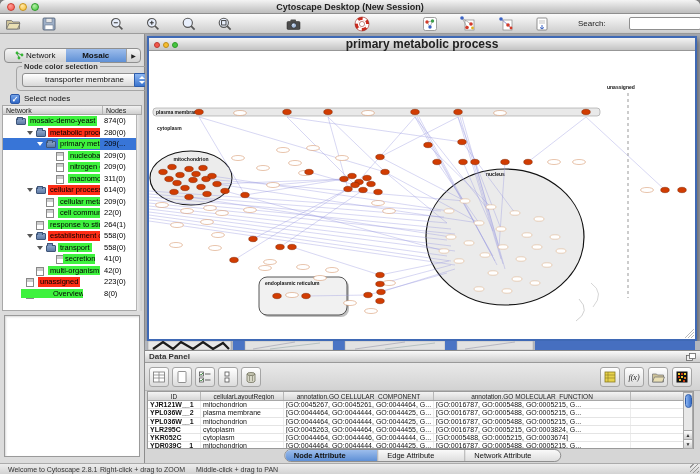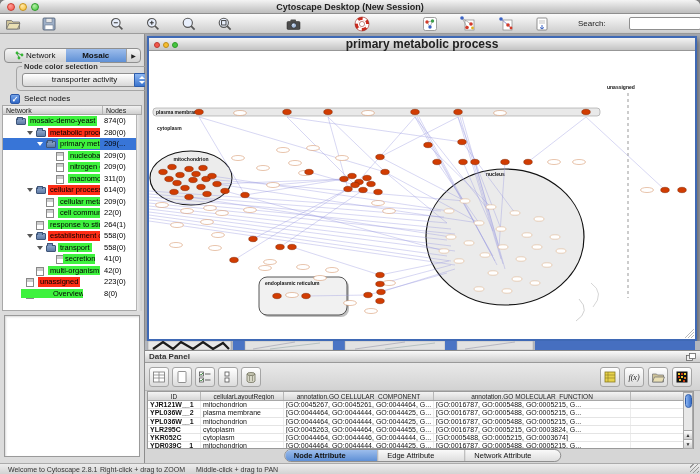--- a/index.html
+++ b/index.html
@@ -253,21 +253,21 @@
         <span>Network</span>
       </div>
       <div class="cp-tab sel">
         <span>Mosaic</span>
       </div>
       <div class="cp-tab-more">▶</div>
     </div>
     <div class="groupbox">
       <span class="groupbox-label">Node color selection</span>
       <div class="combo">
-        <span>transporter activity</span>
+        <span>transporter membrane</span>
         <span class="combo-stepper">
             <i class="up"></i>
             <i class="dn"></i>
           </span>
       </div>
     </div>
     <div class="checkbox-row">
       <span class="checkbox">✓</span>
       <span class="checkbox-label">Select nodes</span>
     </div>

